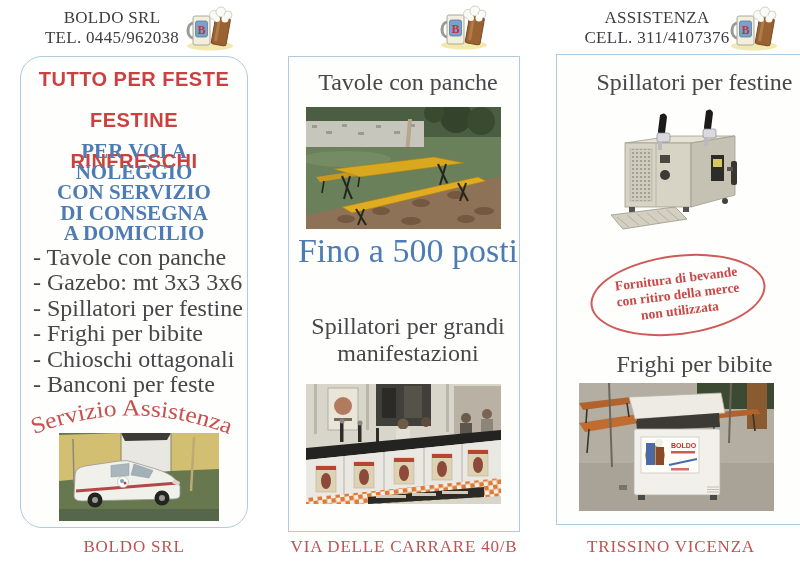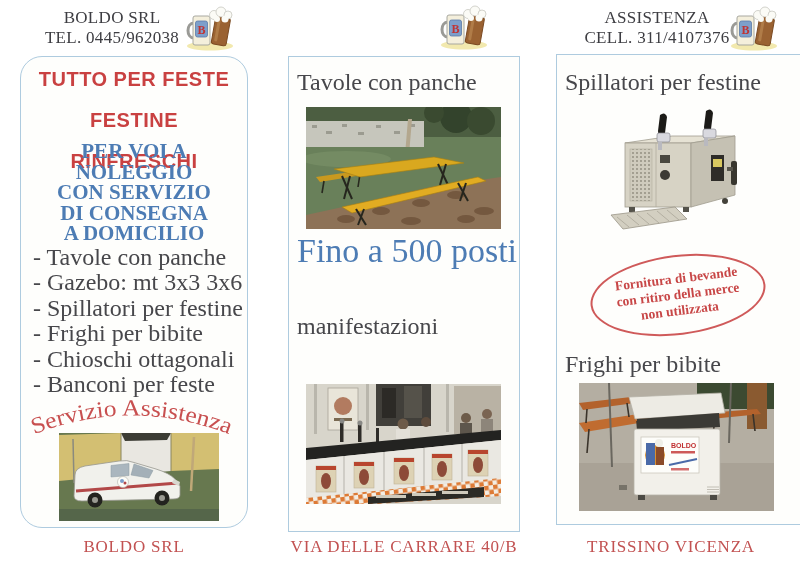--- a/index.html
+++ b/index.html
@@ -17,21 +17,21 @@
   .red-block{position:absolute;top:2px;left:0;right:0;text-align:center;}
   .redline{font-family:"Liberation Sans",sans-serif;font-weight:bold;color:#c94141;
            font-size:20px;line-height:41px;letter-spacing:.5px;}
   .blue-block{position:absolute;top:84px;left:0;right:0;text-align:center;}
   .blueline{font-weight:bold;color:#4d7cb4;font-size:21px;line-height:20.5px;}
   .list-block{position:absolute;top:188px;left:12px;right:2px;}
   .list-item{font-size:24px;color:#47474b;line-height:25.4px;white-space:nowrap;}
   .curve-svg{position:absolute;top:334px;left:1px;}
   .photo{position:absolute;display:block;}
   #van-photo{left:38px;top:376px;}
-  .mid-title{position:absolute;left:8px;right:0;color:#47474b;font-size:24px;line-height:27px;}
+  .mid-title{position:absolute;left:8px;right:0;text-align:center;color:#47474b;font-size:24px;line-height:27px;}
   #mid-title1{top:12px;} #mid-caption{top:180px;color:#4d7cb4;font-size:34px;} #mid-title2{top:256px;}
   #tables-photo{left:17px;top:50px;} #counter-photo{left:17px;top:327px;}
   #right-title1{top:14px;} #right-title2{top:296px;}
   #dispenser-photo{left:46px;top:48px;} #freezer-photo{left:22px;top:328px;}
   .oval{position:absolute;left:33px;top:200px;width:172px;height:76px;
         border:2.5px solid #cf5a5a;border-radius:50%;transform:rotate(-7deg);
         display:flex;flex-direction:column;justify-content:center;text-align:center;}
   .oval-line{color:#c84747;font-weight:bold;font-size:13.5px;line-height:16px;}
   .footer-label{position:absolute;top:537px;text-align:center;color:#c25252;font-size:17px;letter-spacing:.8px;}
   #footer1{left:20px;width:228px;} #footer2{left:288px;width:232px;} #footer3{left:556px;width:230px;}
@@ -174,20 +174,21 @@
       <polygon points="36,100 172,70 180,74 46,106" fill="#e2ac22" stroke="#a87f10" stroke-width="0.6"></polygon>
       <g stroke="#26261e" stroke-width="2">
         <line x1="58" y1="102" x2="52" y2="118"></line>
           <line x1="50" y1="102" x2="60" y2="118"></line>
         <line x1="160" y1="76" x2="154" y2="94"></line>
           <line x1="152" y1="76" x2="162" y2="94"></line>
         </g>
     </svg>
     <div class="mid-title" id="mid-caption">Fino a 500 posti</div>
     <div class="mid-title" id="mid-title2">
+      <div>Spillatori per grandi</div>
       <div>manifestazioni</div>
     </div>
 
     <svg class="photo" id="counter-photo" width="195" height="120" viewBox="0 0 195 120">
       <defs>
         <pattern id="chk" width="9" height="9" patternUnits="userSpaceOnUse" patternTransform="rotate(-8 0 0)">
           <rect width="9" height="9" fill="#f3ede3"></rect>
           <rect width="4.5" height="4.5" fill="#dd7a35"></rect>
           <rect x="4.5" y="4.5" width="4.5" height="4.5" fill="#dd7a35"></rect>
         </pattern>

